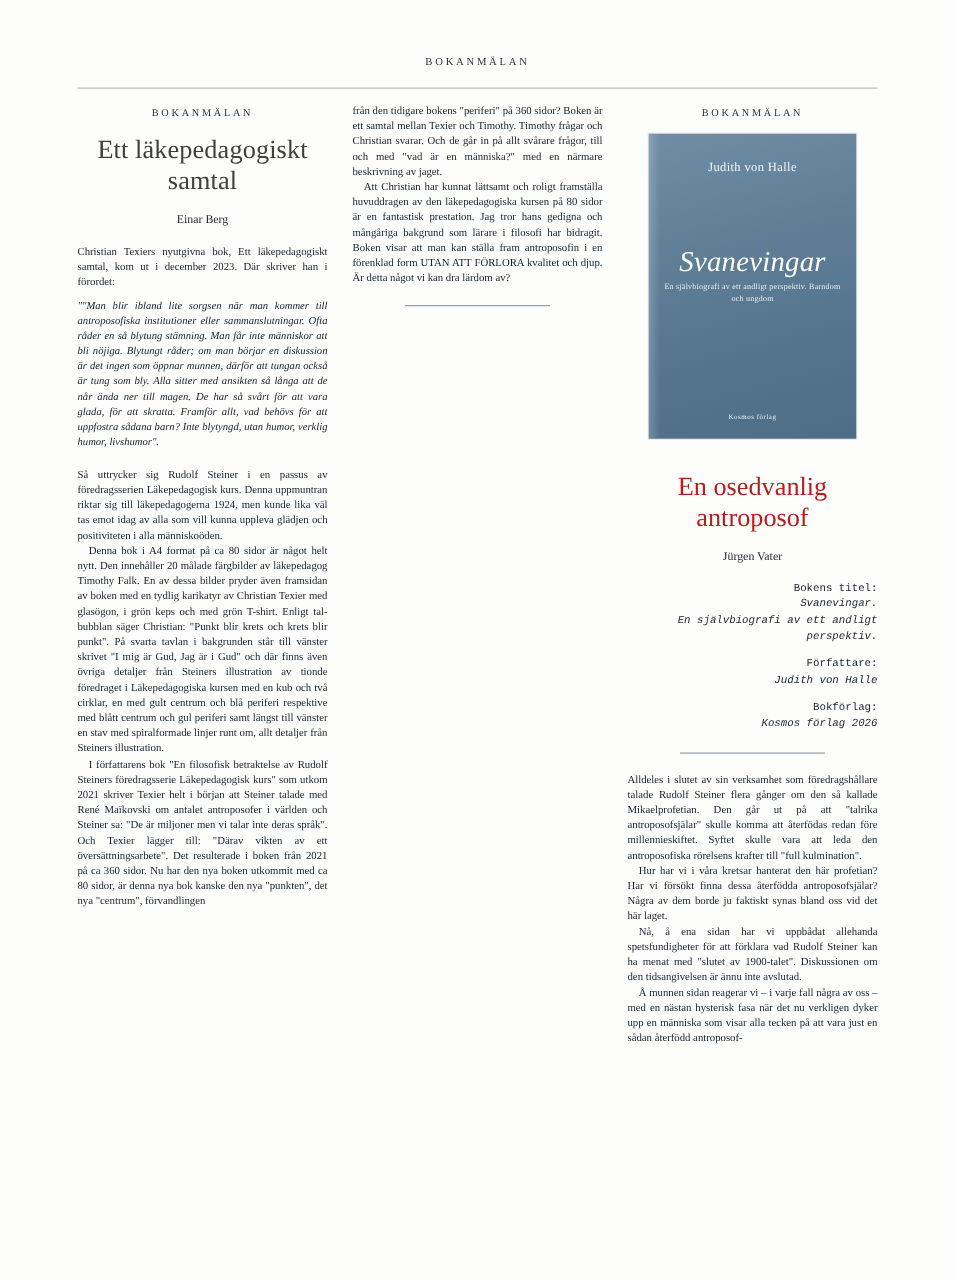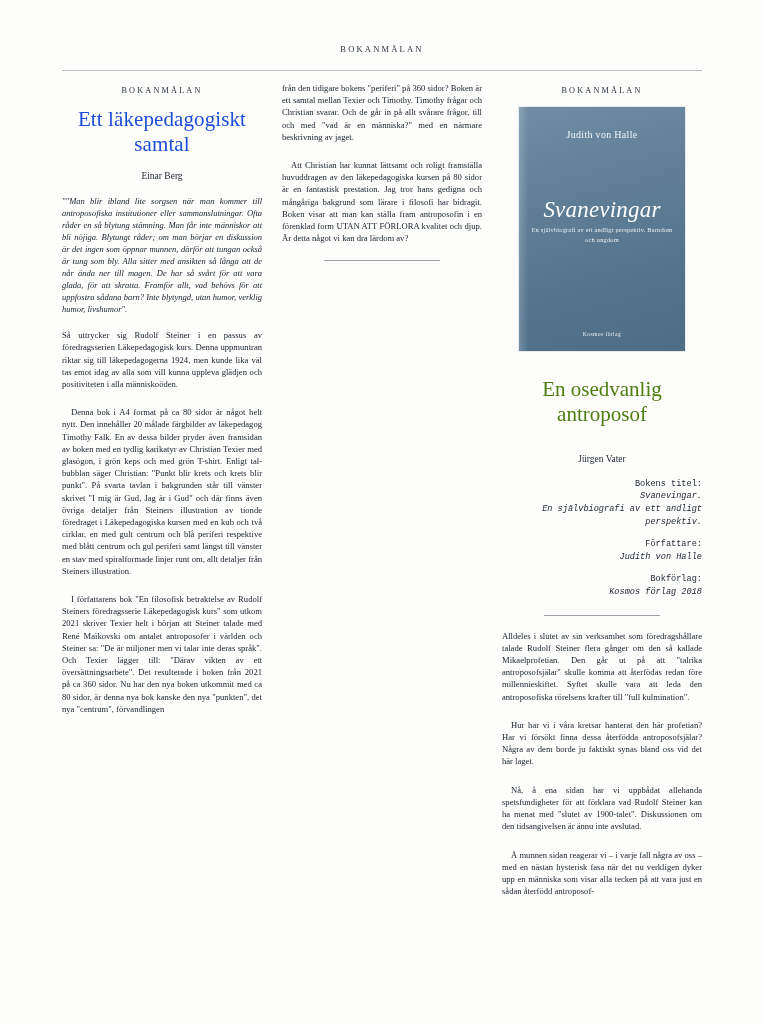--- a/index.html
+++ b/index.html
@@ -59,41 +59,40 @@
     color: #2a3440;
     margin-top: 4px;
     margin-bottom: 12px;
   }
   h1.headline {
     font-size: 21px;
     line-height: 1.18;
     font-weight: normal;
     text-align: center;
     margin: 0 0 14px 0;
-    color: #1d4ed8;
+    color: #404040;
     letter-spacing: 0.1px;
   }
   .byline {
     text-align: center;
     font-size: 9.5px;
     margin: 0 0 14px 0;
     color: #1c2430;
   }
   p.body {
     font-size: 8.6px;
     line-height: 1.42;
     text-align: justify;
     margin: 0;
     text-indent: 0;
     hyphens: auto;
     color: #16202b;
   }
   p.body + p.body {
     text-indent: 9px;
-    margin-top: 16px;
   }
   p.quote {
     font-size: 8.5px;
     line-height: 1.42;
     text-align: justify;
     font-style: italic;
     margin: 7px 0 0 0;
     color: #16202b;
   }
   .spacer-md { height: 14px; }
@@ -152,22 +151,22 @@
     text-align: center;
     font-size: 5.6px;
     color: #e6ecef;
     letter-spacing: 0.4px;
   }
   h2.headline2 {
     font-size: 21px;
     line-height: 1.18;
     font-weight: normal;
     text-align: center;
-    margin: 26px 0 27px 0;
-    color: #4d7c0f;
+    margin: 26px 0 14px 0;
+    color: #b91c1c;
   }
   .meta-block {
     text-align: right;
     font-size: 8.6px;
     line-height: 1.5;
     margin-bottom: 4px;
     font-family: Liberation Mono, monospace;
   }
   .meta-label { display: block; }
   .meta-value { display: block; font-style: italic; }
@@ -196,20 +195,21 @@
 
   <div class="running-head">BOKANMÄLAN</div>
   <div class="rule-top"></div>
 
   <div class="columns">
 
     <div class="col">
       <div class="kicker">BOKANMÄLAN</div>
       <h1 class="headline">Ett läkepedagogiskt samtal</h1>
       <div class="byline">Einar Berg</div>
+      <p class="body">Christian Texiers nyutgivna bok, Ett läkepedagogiskt samtal, kom ut i december 2023. Där skriver han i förordet:</p>
       <p class="quote">""Man blir ibland lite sorgsen när man kommer till antroposofiska institutioner eller sammanslutningar. Ofta råder en så blytung stämning. Man får inte människor att bli nöjiga. Blytungt råder; om man börjar en diskussion är det ingen som öppnar munnen, därför att tungan också är tung som bly. Alla sitter med ansikten så långa att de når ända ner till magen. De har så svårt för att vara glada, för att skratta. Framför allt, vad behövs för att uppfostra sådana barn? Inte blytyngd, utan humor, verklig humor, livshumor".</p>
       <div class="spacer-md"></div>
       <p class="body">Så uttrycker sig Rudolf Steiner i en passus av föredragsserien Läkepedagogisk kurs. Denna uppmuntran riktar sig till läkepedagogerna 1924, men kunde lika väl tas emot idag av alla som vill kunna uppleva glädjen och positiviteten i alla människoöden.</p>
       <p class="body">Denna bok i A4 format på ca 80 sidor är något helt nytt. Den innehåller 20 målade färgbilder av läkepedagog Timothy Falk. En av dessa bilder pryder även framsidan av boken med en tydlig karikatyr av Christian Texier med glasögon, i grön keps och med grön T-shirt. Enligt tal-bubblan säger Christian: "Punkt blir krets och krets blir punkt". På svarta tavlan i bakgrunden står till vänster skrivet "I mig är Gud, Jag är i Gud" och där finns även övriga detaljer från Steiners illustration av tionde föredraget i Läkepedagogiska kursen med en kub och två cirklar, en med gult centrum och blå periferi respektive med blått centrum och gul periferi samt längst till vänster en stav med spiralformade linjer runt om, allt detaljer från Steiners illustration.</p>
       <p class="body">I författarens bok "En filosofisk betraktelse av Rudolf Steiners föredragsserie Läkepedagogisk kurs" som utkom 2021 skriver Texier helt i början att Steiner talade med René Maïkovski om antalet antroposofer i världen och Steiner sa: "De är miljoner men vi talar inte deras språk". Och Texier lägger till: "Därav vikten av ett översättningsarbete".  Det resulterade i boken från 2021 på ca 360 sidor. Nu har den nya boken utkommit med ca 80 sidor, är denna nya bok kanske den nya "punkten", det nya "centrum", förvandlingen</p>
     </div>
 
     <div class="col">
       <p class="body">från den tidigare bokens "periferi" på 360 sidor? Boken är ett samtal mellan Texier och Timothy. Timothy frågar och Christian svarar. Och de går in på allt svårare frågor, till och med "vad är en människa?" med en närmare beskrivning av jaget.</p>
       <p class="body">Att Christian har kunnat lättsamt och roligt framställa huvuddragen av den läkepedagogiska kursen på 80 sidor är en fantastisk prestation. Jag tror hans gedigna och mångåriga bakgrund som lärare i filosofi har bidragit. Boken visar att man kan ställa fram antroposofin i en förenklad form UTAN ATT FÖRLORA kvalitet och djup. Är detta något vi kan dra lärdom av?</p>
@@ -232,21 +232,21 @@
 
       <div class="meta-block">
         <span class="meta-label">Bokens titel:</span>
         <span class="meta-value">Svanevingar.</span>
         <span class="meta-value">En självbiografi av ett andligt perspektiv.</span>
         <div class="meta-gap"></div>
         <span class="meta-label">Författare:</span>
         <span class="meta-value">Judith von Halle</span>
         <div class="meta-gap"></div>
         <span class="meta-label">Bokförlag:</span>
-        <span class="meta-value">Kosmos förlag 2018</span>
+        <span class="meta-value">Kosmos förlag 2026</span>
       </div>
 
       <div class="col-rule"></div>
 
       <p class="body">Alldeles i slutet av sin verksamhet som föredragshållare talade Rudolf Steiner flera gånger om den så kallade Mikaelprofetian. Den går ut på att "talrika antroposofsjälar" skulle komma att återfödas redan före millennieskiftet. Syftet skulle vara att leda den antroposofiska rörelsens krafter till "full kulmination".</p>
       <p class="body">Hur har vi i våra kretsar hanterat den här profetian? Har vi försökt finna dessa återfödda antroposofsjälar? Några av dem borde ju faktiskt synas bland oss vid det här laget.</p>
       <p class="body">Nå, å ena sidan har vi uppbådat allehanda spetsfundigheter för att förklara vad Rudolf Steiner kan ha menat med "slutet av 1900-talet". Diskussionen om den tidsangivelsen är ännu inte avslutad.</p>
       <p class="body">Å munnen sidan reagerar vi – i varje fall några av oss – med en nästan hysterisk fasa när det nu verkligen dyker upp en människa som visar alla tecken på att vara just en sådan återfödd antroposof-</p>
     </div>
 

